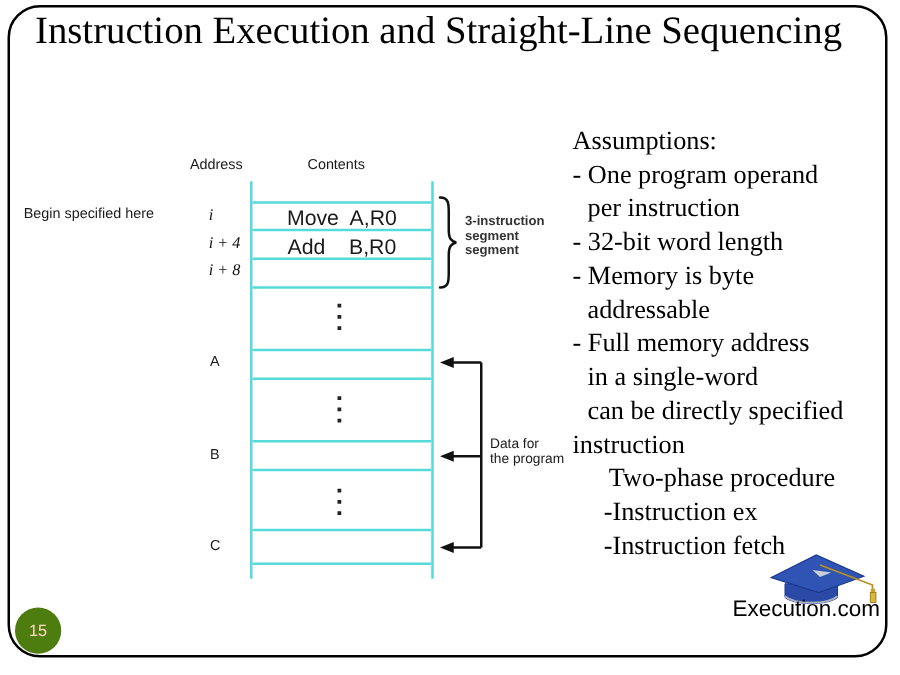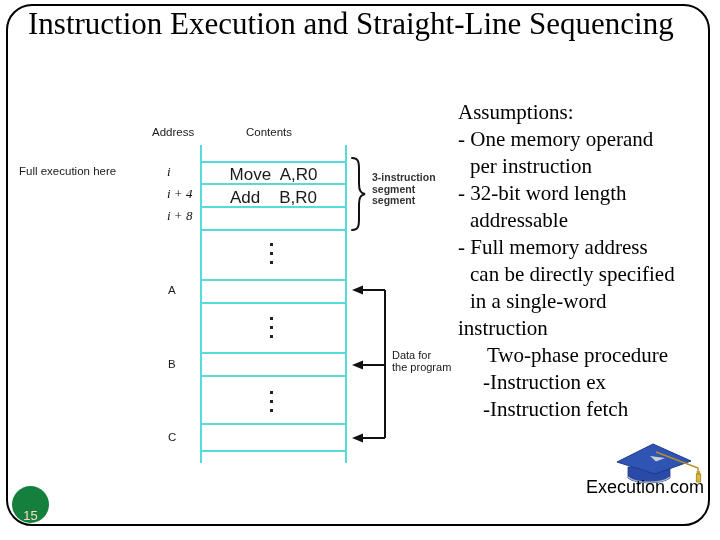--- a/index.html
+++ b/index.html
@@ -46,38 +46,38 @@
   .assume div{white-space:pre;}
   .ind-a{margin-left:458px;}
   .ind-b{margin-left:470px;}
   .ind-d{margin-left:487px;}
   .ind-e{margin-left:483px;}
 
   
   .brand{left:586px;top:477px;font-size:18px;color:#000;}
 
   
-  .page-circle{left:12px;top:486px;width:37px;height:37px;border-radius:50%;background:#15803d;
-               display:flex;align-items:flex-end;justify-content:center;font-size:13px;color:#ffd8c2;}
+  .page-circle{left:12px;top:486px;width:37px;height:37px;border-radius:50%;background:#4d7c0f;
+               display:flex;align-items:center;justify-content:center;font-size:13px;color:#ffd8c2;}
   .author{left:84px;top:496px;font-size:13.5px;color:#8c8c8c;}
 
   svg{display:block;}
 </style>
 </head>
 <body>
 
 <div class="slide">
 
   <div class="abs frame"></div>
 
   <h1 class="abs title">Instruction Execution and Straight-Line Sequencing</h1>
 
   <div class="abs lbl addr-hdr">Address</div>
   <div class="abs lbl cont-hdr">Contents</div>
-  <div class="abs lbl begin">Full execution here</div>
+  <div class="abs lbl begin">Begin specified here</div>
 
   <div class="abs cyline vline vl-l"></div>
   <div class="abs cyline vline vl-r"></div>
   <div class="abs cyline hline" style="top:161px"></div>
   <div class="abs cyline hline" style="top:183px"></div>
   <div class="abs cyline hline" style="top:206px"></div>
   <div class="abs cyline hline" style="top:229px"></div>
   <div class="abs cyline hline" style="top:279px"></div>
   <div class="abs cyline hline" style="top:302px"></div>
   <div class="abs cyline hline" style="top:352px"></div>
@@ -116,27 +116,28 @@
     <path d="M4,83 L15,78.6 L15,87.4 Z" fill="#111"></path>
     <path d="M4,156 L15,151.6 L15,160.4 Z" fill="#111"></path>
   </svg>
   <div class="abs data-lbl">
     <div>Data for</div>
     <div>the program</div>
   </div>
 
   <div class="abs assume">
     <div class="ind-a">Assumptions:</div>
-    <div class="ind-a">- One memory operand</div>
+    <div class="ind-a">- One program operand</div>
     <div class="ind-b">per instruction</div>
     <div class="ind-a">- 32-bit word length</div>
+    <div class="ind-a">- Memory is byte</div>
     <div class="ind-b">addressable</div>
     <div class="ind-a">- Full memory address</div>
+    <div class="ind-b">in a single-word</div>
     <div class="ind-b">can be directly specified</div>
-    <div class="ind-b">in a single-word</div>
     <div class="ind-a">instruction</div>
     <div class="ind-d">Two-phase procedure</div>
     <div class="ind-e">-Instruction ex</div>
     <div class="ind-e">-Instruction fetch</div>
   </div>
 
   <svg class="abs" style="left:598px;top:438px" width="110" height="48" viewBox="0 0 110 48">
     <path d="M30,29 L30,40 C38,46.5 64,46.5 72,40 L72,29 Z" fill="#2b4aa8" stroke="#1c3a8e" stroke-width="0.8"></path>
     <path d="M30,39 C38,46 64,46 72,39" fill="none" stroke="#aab2c2" stroke-width="1.6"></path>
     <polygon points="19,24 55,6 93,23 57,36" fill="#2f54b4" stroke="#1c3a8e" stroke-width="1"></polygon>

